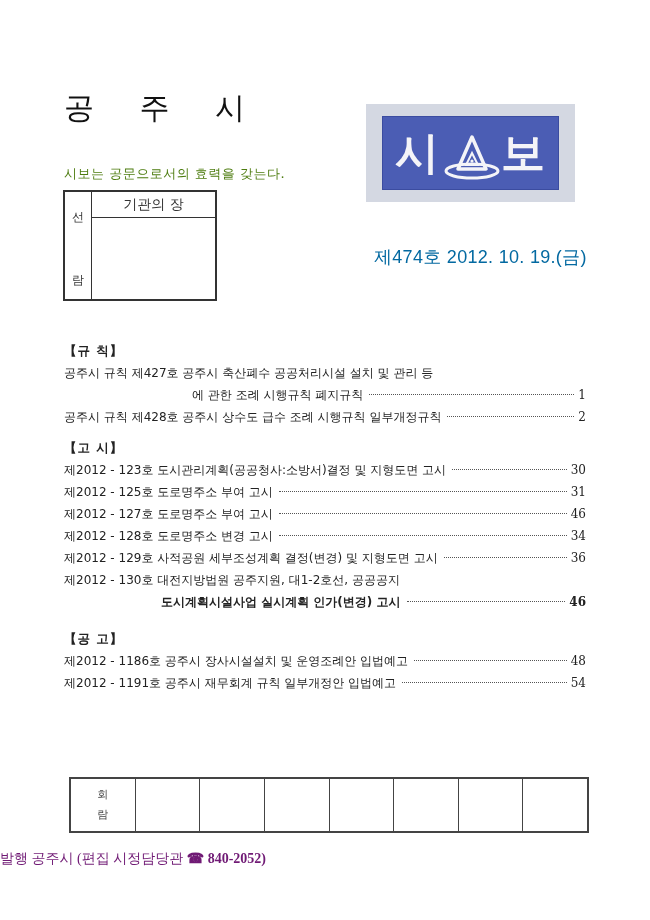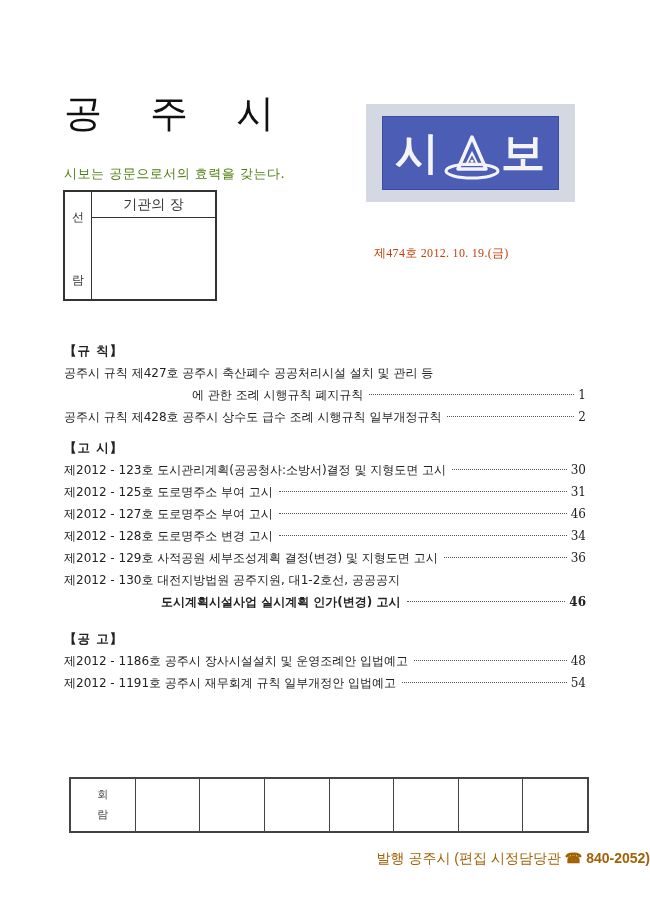--- a/index.html
+++ b/index.html
@@ -1,37 +1,37 @@
 <!DOCTYPE html>
 <html><head>
 <meta charset="utf-8">
 <style>
   * { margin: 0; padding: 0; box-sizing: border-box; }
   html, body { width: 650px; height: 920px; background: #ffffff; overflow: hidden; }
   body { position: relative; font-family: "DejaVu Sans", sans-serif; color: #1a1a1a; }
 
-  .title { position: absolute; left: 64px; top: 88px; font-size: 38px; letter-spacing: 18px; font-family: "DejaVu Sans", sans-serif; font-weight: normal; color: #111; }
+  .title { position: absolute; left: 64px; top: 88px; font-size: 30px; letter-spacing: 18px; font-family: "DejaVu Sans", sans-serif; font-weight: normal; color: #111; }
 
   .validity { position: absolute; left: 64px; top: 165px; font-size: 13px; font-family: "DejaVu Serif", serif; color: #4d7c0f; letter-spacing: 0.5px; }
 
   .approval { position: absolute; left: 63px; top: 190px; width: 154px; height: 111px; border: 2px solid #333; }
   .approval .side { position: absolute; left: 0; top: 0; width: 27px; height: 100%; border-right: 1.5px solid #333; }
   .approval .side span { position: absolute; left: 0; width: 100%; text-align: center; font-size: 12px; font-family: "DejaVu Serif", serif; color: #333; }
   .approval .side .s1 { top: 17px; }
   .approval .side .s2 { top: 80px; }
   .approval .head { position: absolute; left: 27px; top: 0; right: 0; height: 26px; border-bottom: 1.5px solid #333; text-align: center; font-size: 14px; line-height: 24px; font-family: "DejaVu Serif", serif; color: #333; }
 
   .logo-outer { position: absolute; left: 366px; top: 104px; width: 209px; height: 98px; background: #d4d8e2; }
   .logo-inner { position: absolute; left: 16px; top: 12px; width: 177px; height: 74px; background: #4b5db4; border: 1px solid #3b4ca0; }
   .logo-inner .ch { position: absolute; top: 10px; font-size: 44px; font-weight: bold; color: #f4f4f8; font-family: "DejaVu Sans", sans-serif; line-height: 52px; }
   .logo-inner .ch1 { left: 12px; }
   .logo-inner .ch2 { left: 118px; }
   .logo-inner svg { position: absolute; left: 60px; top: 12px; }
 
-  .issue { position: absolute; left: 374px; top: 245px; font-size: 12px; font-family: Liberation Serif, serif; color: #c2410c; letter-spacing: 0.3px; }
+  .issue { position: absolute; left: 374px; top: 245px; font-size: 18px; font-family: Liberation Sans, sans-serif; color: #0369a1; letter-spacing: 0.3px; }
 
   .toc { position: absolute; left: 64px; width: 522px; font-size: 12px; font-family: "DejaVu Sans", sans-serif; color: #222; }
   .toc .sec-title { font-weight: bold; font-size: 12.5px; height: 22px; line-height: 22px; letter-spacing: 1px; }
   .toc .row { display: flex; align-items: baseline; height: 22px; line-height: 22px; white-space: nowrap; }
   .toc .row .txt { flex: 0 0 auto; }
   .toc .row .dots { flex: 1 1 auto; border-bottom: 1.5px dotted #555; margin: 0 4px 0 6px; transform: translateY(-4px); min-width: 20px; }
   .toc .row .pg { flex: 0 0 auto; font-family: "DejaVu Serif", serif; }
   .toc .row.indent1 { padding-left: 128px; }
   .toc .row.indent2 { padding-left: 97px; font-weight: bold; }
 
@@ -39,21 +39,21 @@
   .sec2 { top: 437px; }
   .sec3 { top: 628px; }
 
   .circ { position: absolute; left: 69px; top: 777px; width: 520px; height: 56px; border: 2px solid #444; display: flex; }
   .circ .cell { flex: 1 1 0; border-right: 1.5px solid #444; position: relative; }
   .circ .cell:last-child { border-right: none; }
   .circ .cell.label span { position: absolute; left: 0; width: 100%; text-align: center; font-size: 11px; color: #444; font-family: "DejaVu Serif", serif; }
   .circ .cell.label .l1 { top: 8px; }
   .circ .cell.label .l2 { top: 28px; }
 
-  .footer { position: absolute; left: 0; width: 650px; top: 850px; text-align: right; font-size: 14px; font-family: Liberation Sans, sans-serif; color: #a16207; }
+  .footer { position: absolute; left: 0; width: 650px; top: 850px; text-align: left; font-size: 14px; font-family: Liberation Serif, serif; color: #701a75; }
   .footer .phone { font-weight: bold; }
 </style>
 </head>
 <body>
 
 <div class="title">공 주 시</div>
 
 <div class="validity">시보는 공문으로서의 효력을 갖는다.</div>
 
 <div class="approval">

